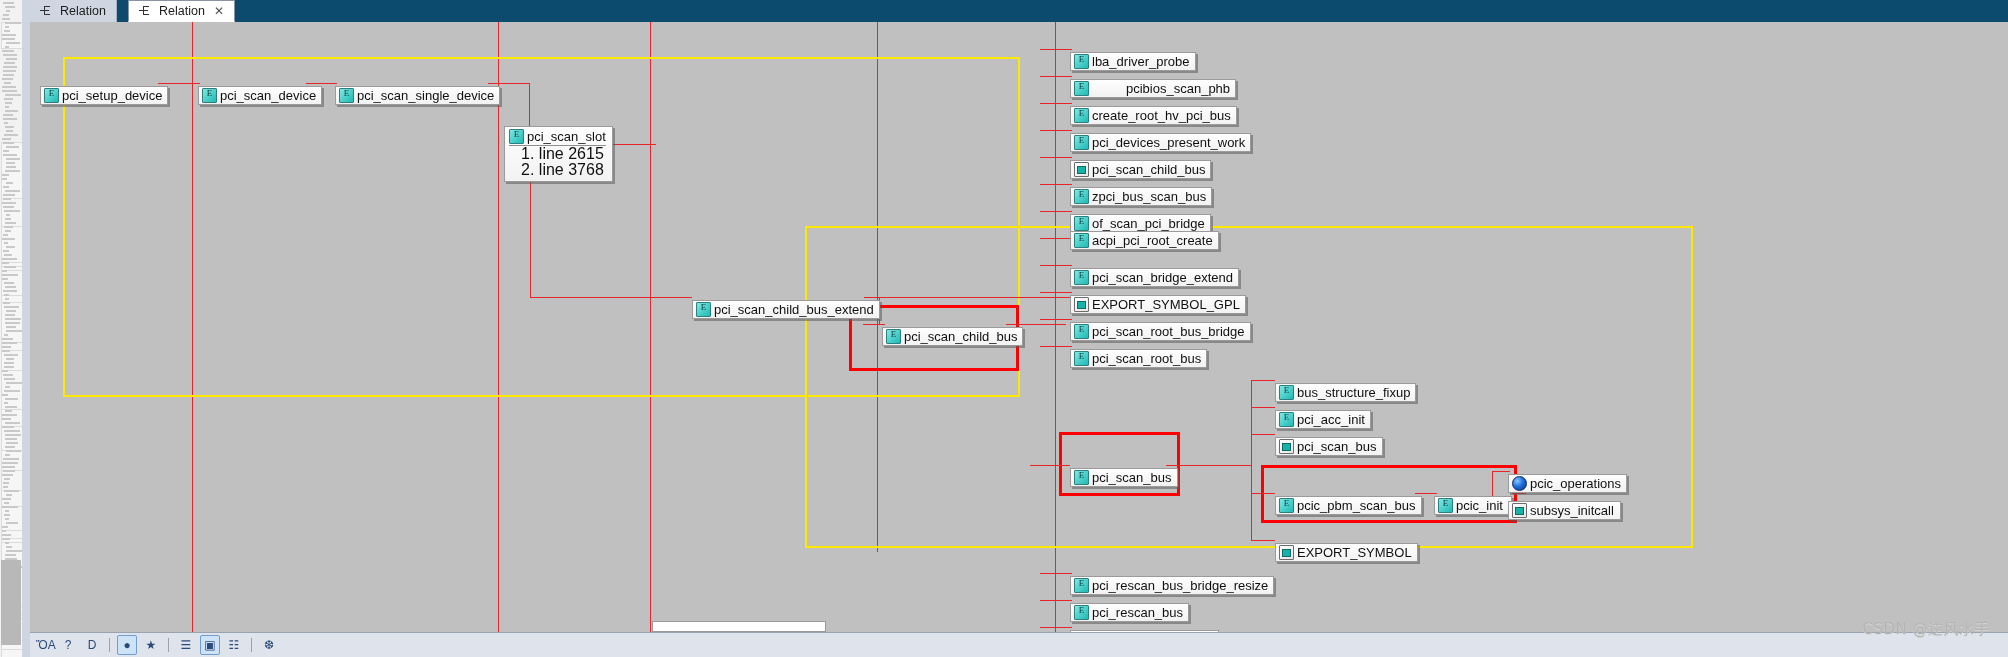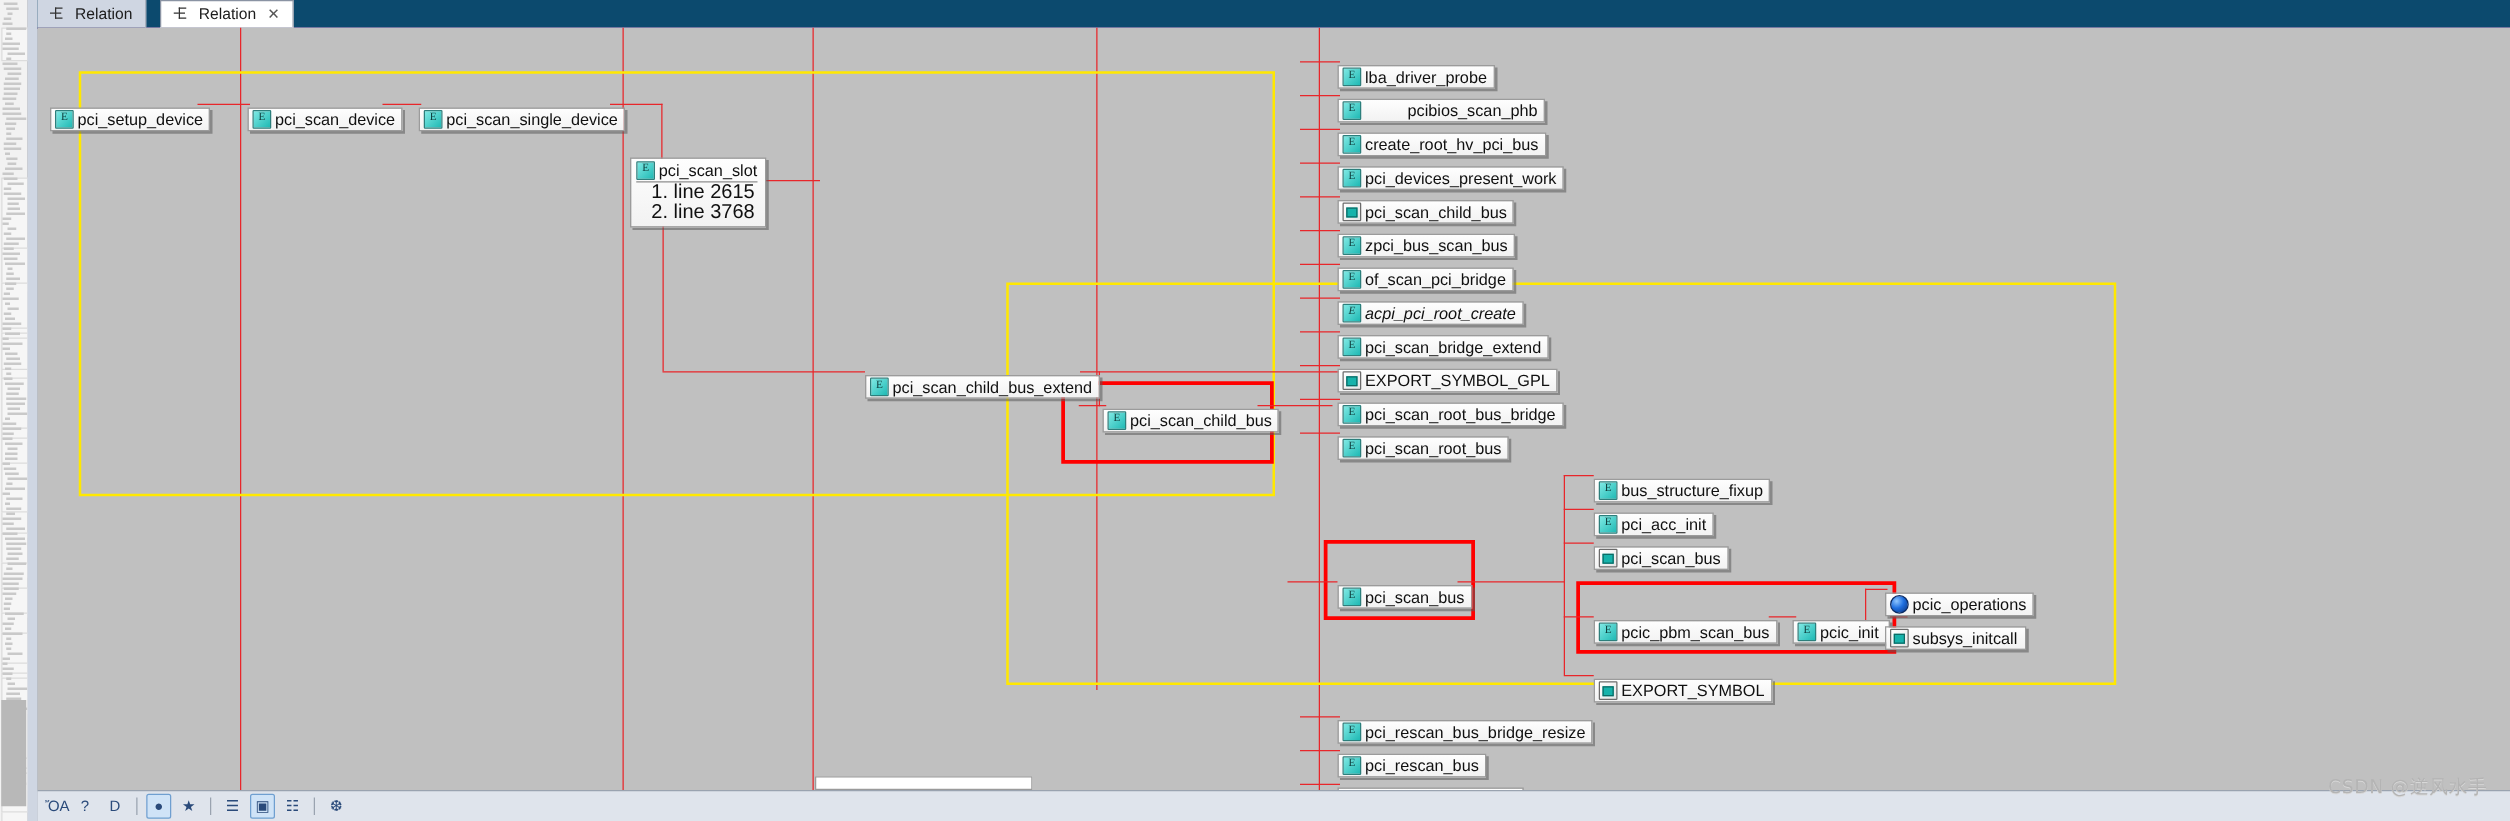--- a/index.html
+++ b/index.html
@@ -388,21 +388,21 @@
           <span class="lbl">pci_scan_child_bus</span>
         </div>
         <div class="node" style="left: 1040px; top: 153px; min-width: 134px;">
           <span class="ico ico-e"></span>
           <span class="lbl">zpci_bus_scan_bus</span>
         </div>
         <div class="node" style="left: 1040px; top: 180px; min-width: 132px;">
           <span class="ico ico-e"></span>
           <span class="lbl">of_scan_pci_bridge</span>
         </div>
-        <div class="node" style="left: 1040px; top: 207px; min-width: 140px; font-style: italic;">
+        <div class="node" style="left: 1040px; top: 197px; min-width: 140px;">
           <span class="ico ico-e"></span>
           <span class="lbl">acpi_pci_root_create</span>
         </div>
         <div class="node" style="left: 1040px; top: 234px; min-width: 160px;">
           <span class="ico ico-e"></span>
           <span class="lbl">pci_scan_bridge_extend</span>
         </div>
         <div class="node" style="left: 1040px; top: 261px; min-width: 154px;">
           <span class="ico ico-doc"></span>
           <span class="lbl">EXPORT_SYMBOL_GPL</span>

